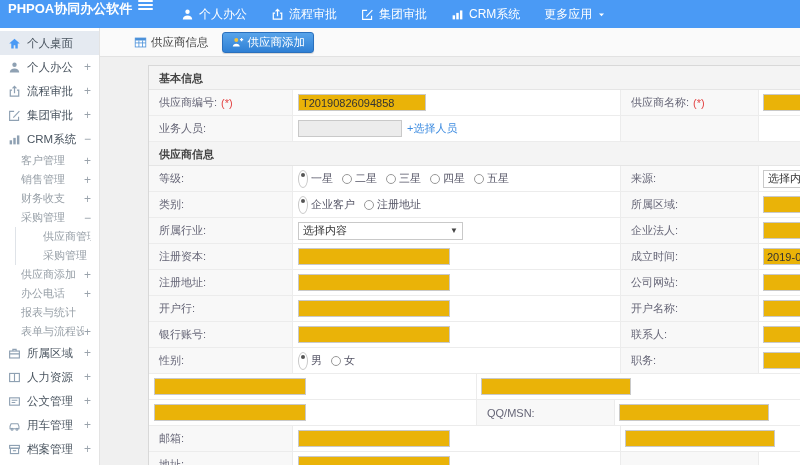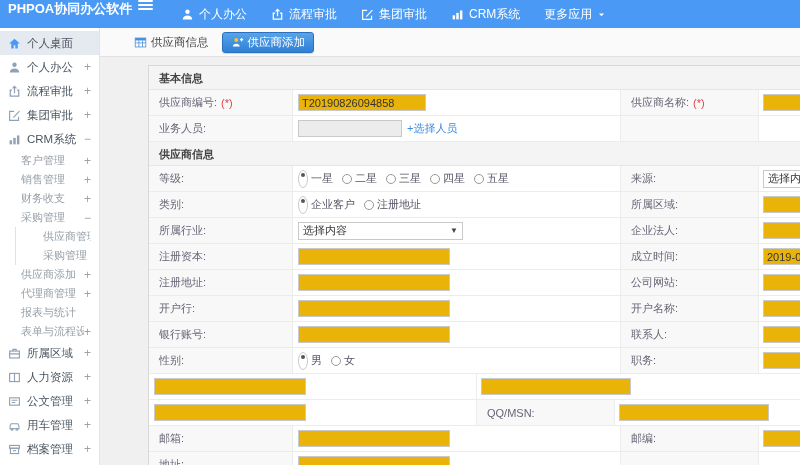--- a/index.html
+++ b/index.html
@@ -192,21 +192,21 @@
           <span class="side-label">供应商管理</span>
         </div>
         <div class="side-item lvl2">
           <span class="side-label">采购管理</span>
         </div>
         <div class="side-item lvl1">
           <span class="side-label">供应商添加</span>
           <span class="toggle">+</span>
         </div>
         <div class="side-item lvl1">
-          <span class="side-label">代理商管理</span>
+          <span class="side-label">办公电话</span>
           <span class="toggle">+</span>
         </div>
         <div class="side-item lvl1">
           <span class="side-label">报表与统计</span>
         </div>
         <div class="side-item lvl1">
           <span class="side-label">表单与流程设置</span>
           <span class="toggle tight">+</span>
         </div>
         <div class="side-item lvl0">
@@ -491,23 +491,20 @@
                 <input class="txt" type="text" style="width: 150px;">
               </div>
             </div>
             <div class="frow">
               <div class="cell c-l1">
                 <span class="lbl">邮箱:</span>
               </div>
               <div class="cell c-f1">
                 <input class="txt" type="text" style="width: 152px;">
               </div>
-              <div class="cell c-l2">
-                <span class="lbl">邮编:</span>
-              </div>
               <div class="cell c-f2">
                 <input class="txt" type="text" style="width: 150px;">
               </div>
             </div>
             <div class="frow">
               <div class="cell c-l1">
                 <span class="lbl">地址:</span>
               </div>
               <div class="cell c-f1">
                 <input class="txt" type="text" style="width: 152px;">

